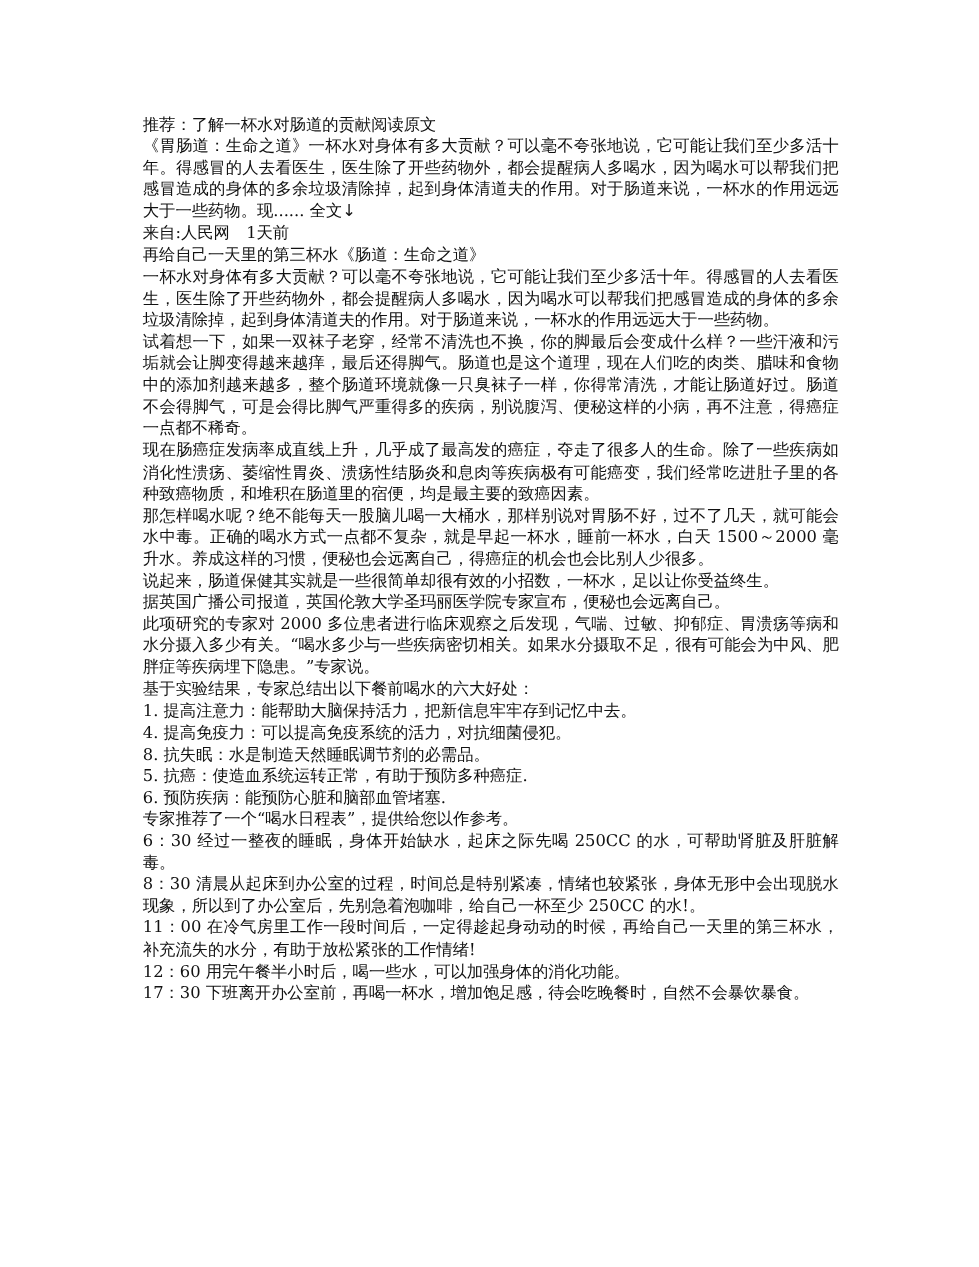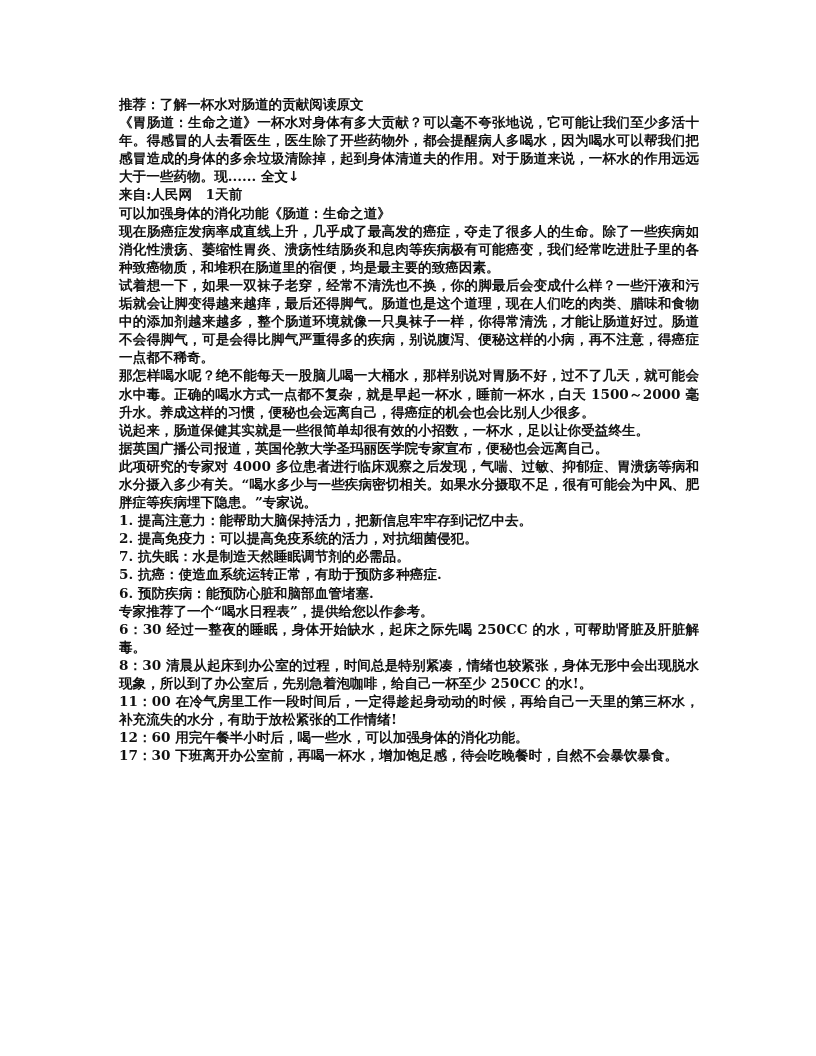--- a/index.html
+++ b/index.html
@@ -10,42 +10,44 @@
     top: 95px;
     width: 580px;
     font-family: "DejaVu Serif", "Liberation Serif", serif;
     font-size: 13.6px;
     line-height: 18.1px;
     color: #111111;
     text-align: justify;
     text-justify: inter-character;
     word-break: break-all;
   }
-  .page p { margin: 0; padding: 0; font-weight: bold; }
+  .page p { margin: 0; padding: 0; }
   .arrow { font-family: "DejaVu Sans", sans-serif; }
 </style>
 </head>
 <body>
 
 <div class="page">
   <p>推荐：了解一杯水对肠道的贡献阅读原文</p>
   <p><span>《胃肠道：生命之道》一杯水对身体有多大贡献？可以毫不夸张地说，它可能让我们至少多活十年。得感冒的人去看医生，医生除了开些药物外，都会提醒病人多喝水，因为喝水可以帮我们把感冒造成的身体的多余垃圾清除掉，起到身体清道夫的作用。对于肠道来说，一杯水的作用远远大于一些药物。现......</span> <span><span>全文</span><span class="arrow">↓</span></span></p>
   <p>来自:人民网　1天前</p>
 
-  <p>可以加强身体的消化功能《肠道：生命之道》</p>
+  <p>再给自己一天里的第三杯水《肠道：生命之道》</p>
+  <p>一杯水对身体有多大贡献？可以毫不夸张地说，它可能让我们至少多活十年。得感冒的人去看医生，医生除了开些药物外，都会提醒病人多喝水，因为喝水可以帮我们把感冒造成的身体的多余垃圾清除掉，起到身体清道夫的作用。对于肠道来说，一杯水的作用远远大于一些药物。</p>
+  <p>试着想一下，如果一双袜子老穿，经常不清洗也不换，你的脚最后会变成什么样？一些汗液和污垢就会让脚变得越来越痒，最后还得脚气。肠道也是这个道理，现在人们吃的肉类、腊味和食物中的添加剂越来越多，整个肠道环境就像一只臭袜子一样，你得常清洗，才能让肠道好过。肠道不会得脚气，可是会得比脚气严重得多的疾病，别说腹泻、便秘这样的小病，再不注意，得癌症一点都不稀奇。</p>
   <p>现在肠癌症发病率成直线上升，几乎成了最高发的癌症，夺走了很多人的生命。除了一些疾病如消化性溃疡、萎缩性胃炎、溃疡性结肠炎和息肉等疾病极有可能癌变，我们经常吃进肚子里的各种致癌物质，和堆积在肠道里的宿便，均是最主要的致癌因素。</p>
-  <p>试着想一下，如果一双袜子老穿，经常不清洗也不换，你的脚最后会变成什么样？一些汗液和污垢就会让脚变得越来越痒，最后还得脚气。肠道也是这个道理，现在人们吃的肉类、腊味和食物中的添加剂越来越多，整个肠道环境就像一只臭袜子一样，你得常清洗，才能让肠道好过。肠道不会得脚气，可是会得比脚气严重得多的疾病，别说腹泻、便秘这样的小病，再不注意，得癌症一点都不稀奇。</p>
   <p>那怎样喝水呢？绝不能每天一股脑儿喝一大桶水，那样别说对胃肠不好，过不了几天，就可能会水中毒。正确的喝水方式一点都不复杂，就是早起一杯水，睡前一杯水，白天 1500～2000 毫升水。养成这样的习惯，便秘也会远离自己，得癌症的机会也会比别人少很多。</p>
   <p>说起来，肠道保健其实就是一些很简单却很有效的小招数，一杯水，足以让你受益终生。</p>
   <p>据英国广播公司报道，英国伦敦大学圣玛丽医学院专家宣布，便秘也会远离自己。</p>
-  <p>此项研究的专家对 4000 多位患者进行临床观察之后发现，气喘、过敏、抑郁症、胃溃疡等病和水分摄入多少有关。“喝水多少与一些疾病密切相关。如果水分摄取不足，很有可能会为中风、肥胖症等疾病埋下隐患。”专家说。</p>
+  <p>此项研究的专家对 2000 多位患者进行临床观察之后发现，气喘、过敏、抑郁症、胃溃疡等病和水分摄入多少有关。“喝水多少与一些疾病密切相关。如果水分摄取不足，很有可能会为中风、肥胖症等疾病埋下隐患。”专家说。</p>
+  <p>基于实验结果，专家总结出以下餐前喝水的六大好处：</p>
 
   <p>1. 提高注意力：能帮助大脑保持活力，把新信息牢牢存到记忆中去。</p>
-  <p>2. 提高免疫力：可以提高免疫系统的活力，对抗细菌侵犯。</p>
-  <p>7. 抗失眠：水是制造天然睡眠调节剂的必需品。</p>
+  <p>4. 提高免疫力：可以提高免疫系统的活力，对抗细菌侵犯。</p>
+  <p>8. 抗失眠：水是制造天然睡眠调节剂的必需品。</p>
   <p>5. 抗癌：使造血系统运转正常，有助于预防多种癌症.</p>
   <p>6. 预防疾病：能预防心脏和脑部血管堵塞.</p>
 
   <p>专家推荐了一个“喝水日程表”，提供给您以作参考。</p>
   <p>6：30 经过一整夜的睡眠，身体开始缺水，起床之际先喝 250CC 的水，可帮助肾脏及肝脏解毒。</p>
   <p>8：30 清晨从起床到办公室的过程，时间总是特别紧凑，情绪也较紧张，身体无形中会出现脱水现象，所以到了办公室后，先别急着泡咖啡，给自己一杯至少 250CC 的水!。</p>
   <p>11：00 在冷气房里工作一段时间后，一定得趁起身动动的时候，再给自己一天里的第三杯水，补充流失的水分，有助于放松紧张的工作情绪!</p>
   <p>12：60 用完午餐半小时后，喝一些水，可以加强身体的消化功能。</p>
   <p>17：30 下班离开办公室前，再喝一杯水，增加饱足感，待会吃晚餐时，自然不会暴饮暴食。</p>
 </div>

